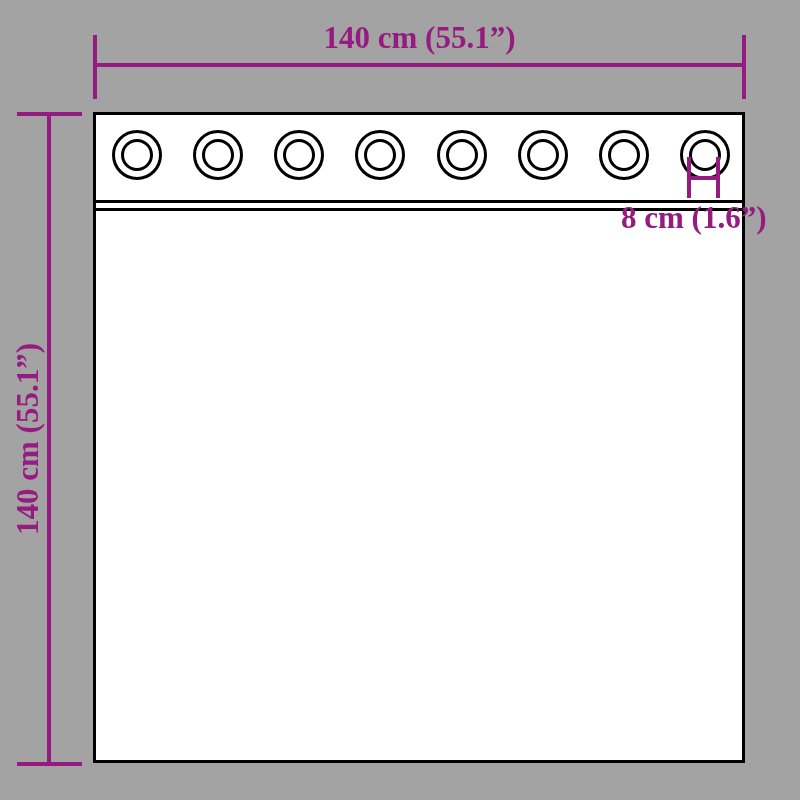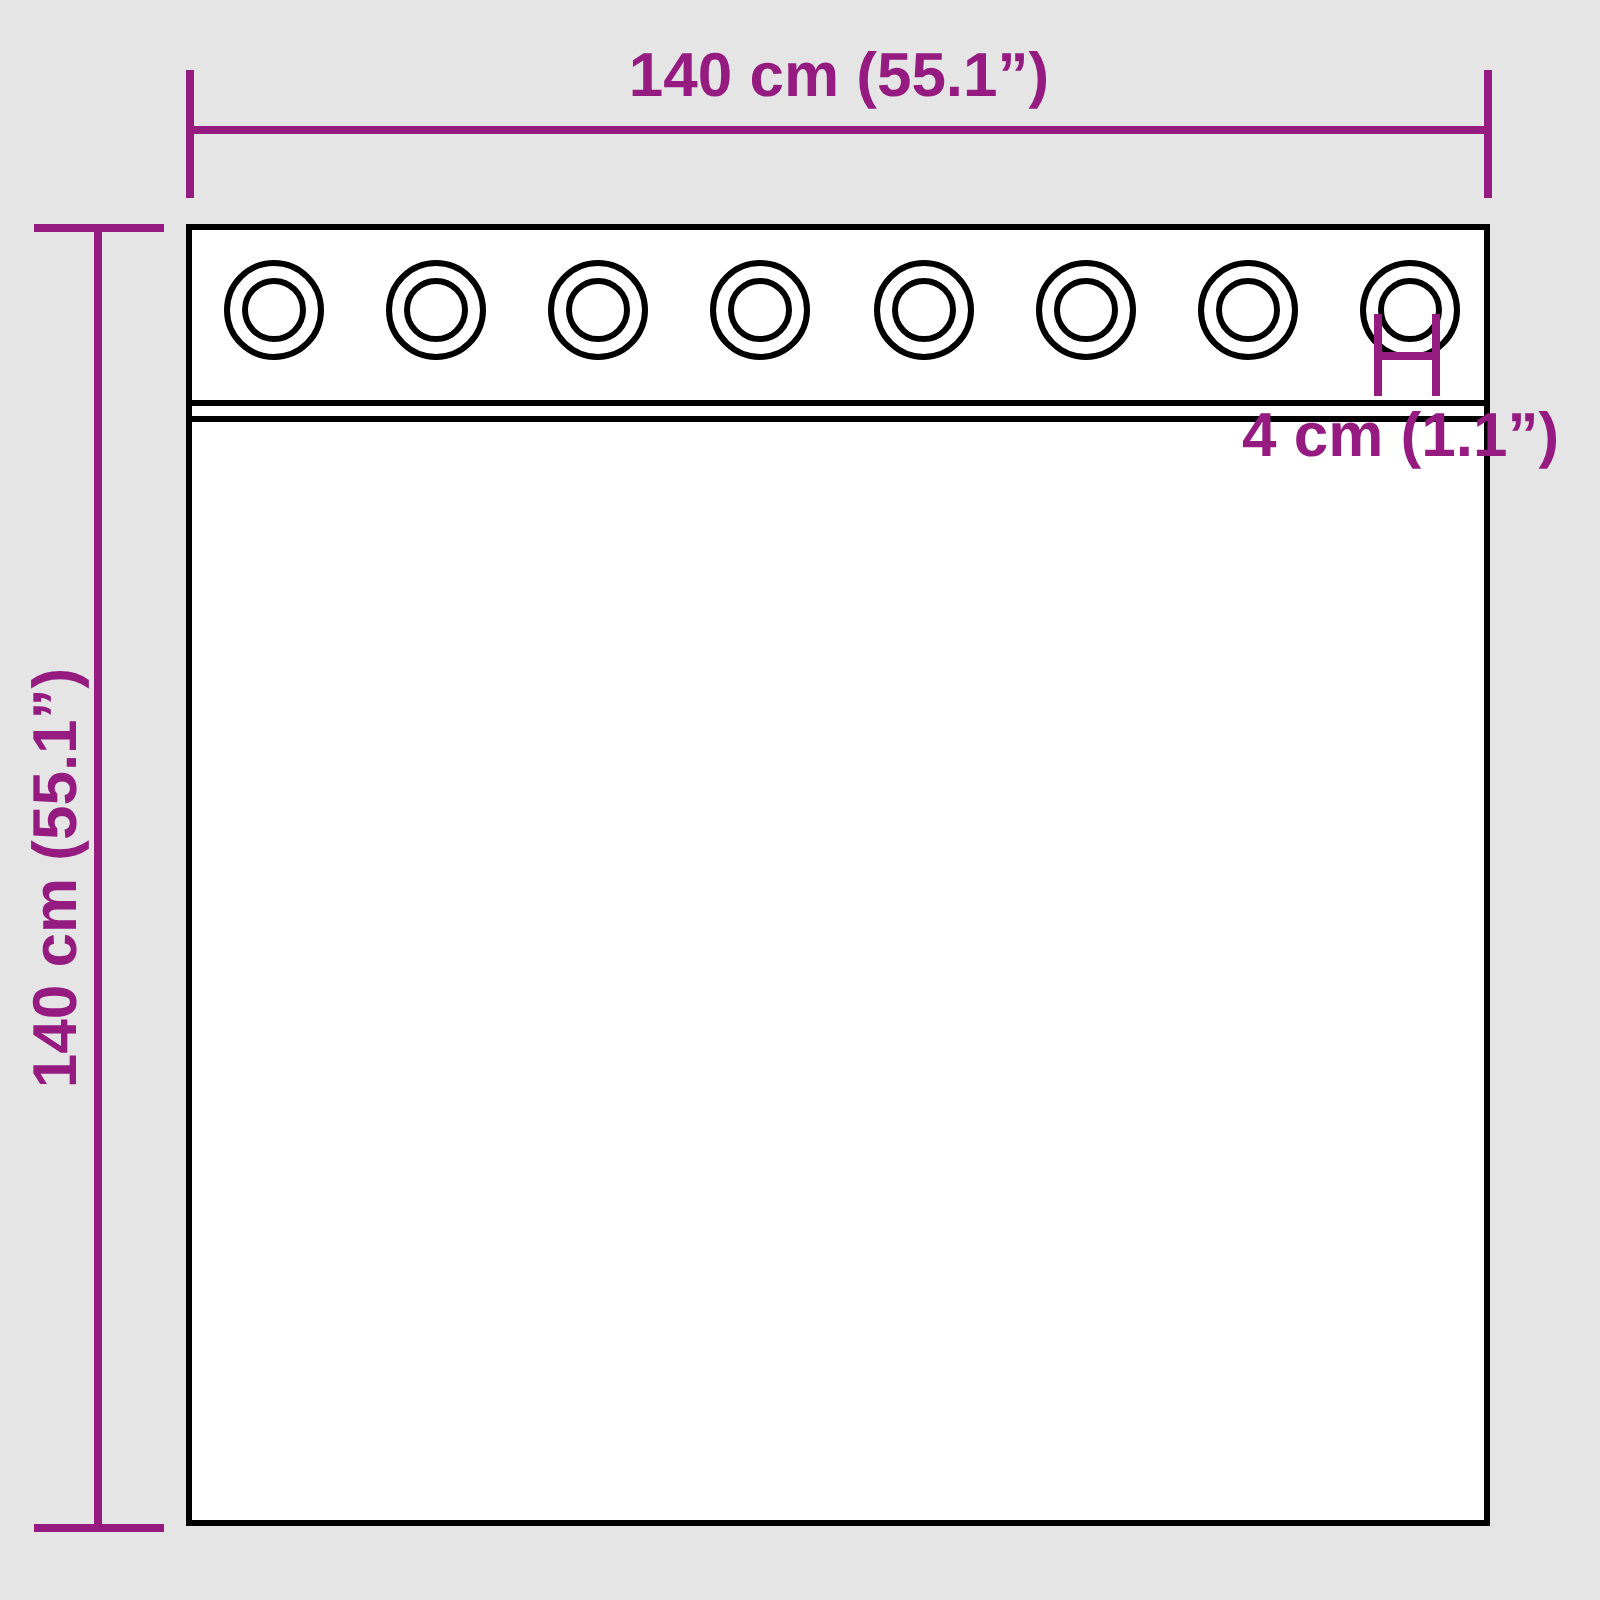--- a/index.html
+++ b/index.html
@@ -1,22 +1,22 @@
 <!DOCTYPE html>
 <html style="--accent: #951B81; --ink: #000000;"><head>
 <meta charset="utf-8">
 <style>
   :root { --accent: #951B81; --ink: #000000; }
   html, body { margin: 0; padding: 0; background: #ffffff; }
   .canvas {
     position: relative;
     width: 800px;
     height: 800px;
-    background: #e5e5e5;
-    font-family: Liberation Sans, sans-serif;
+    background: #a3a3a3;
+    font-family: Liberation Serif, serif;
     overflow: hidden;
   }
   .dim { position: absolute; background: var(--accent); }
   .dim-label {
     position: absolute;
     color: var(--accent);
     font-size: 31px;
     font-weight: bold;
     line-height: 1.1;
     white-space: nowrap;
@@ -92,15 +92,15 @@
         <div class="grommet" style="left: 502.857px;"></div>
         <div class="grommet" style="left: 584px;"></div>
       </div>
     <div class="seam seam-1"></div>
     <div class="seam seam-2"></div>
   </div>
 
   <div class="dim gm-tick-l"></div>
   <div class="dim gm-tick-r"></div>
   <div class="dim gm-bar"></div>
-  <div class="dim-label gm-label">4 cm (1.1”)</div>
+  <div class="dim-label gm-label">8 cm (1.6”)</div>
 
 </div>
 
 </body></html>

